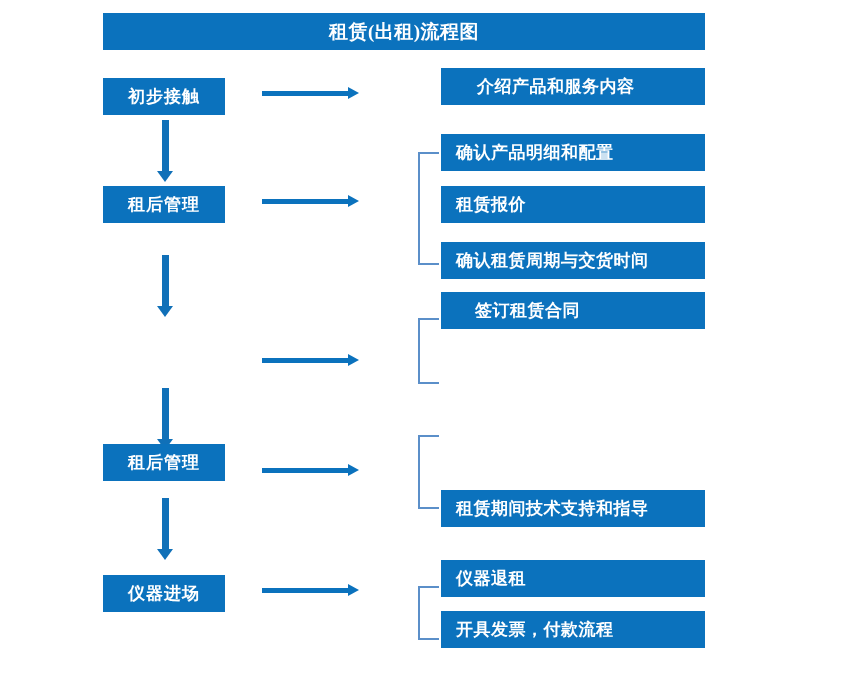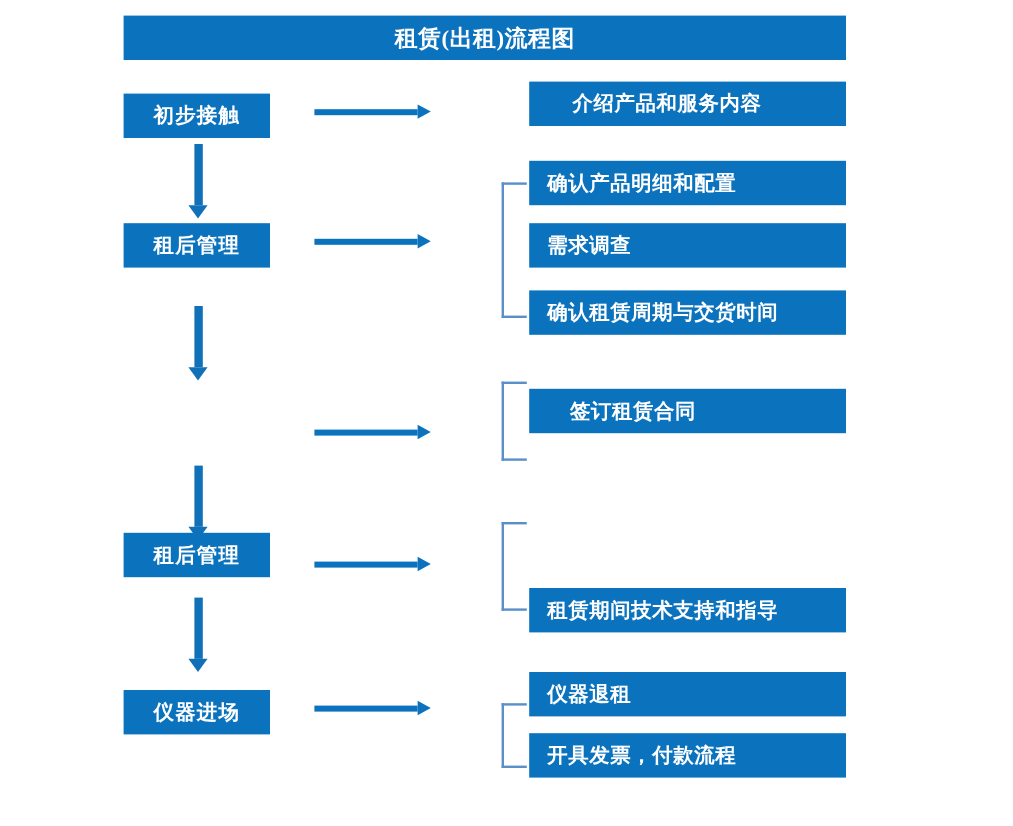--- a/index.html
+++ b/index.html
@@ -139,37 +139,37 @@
   <div class="box box-left" style="top:186px;">租后管理</div>
 
   <div class="arrow-h" style="left:262px; top:195px; width:97px;">
     <div class="shaft" style="width:86px;"></div>
     <div class="head" style="left:86px;"></div>
   </div>
 
   <div class="bracket" style="left:418px; top:152px; width:21px; height:113px;"></div>
 
   <div class="box box-right" style="top:134px;">确认产品明细和配置</div>
-  <div class="box box-right" style="top:186px;">需求调查</div>
+  <div class="box box-right" style="top:186px;">租赁报价</div>
   <div class="box box-right" style="top:242px;text-align:right;">确认租赁周期与交货时间</div>
 
   <div class="arrow-v" style="left:155px; top:255px; height:62px;">
     <div class="shaft" style="height:51px;"></div>
     <div class="head" style="top:51px;"></div>
   </div>
 
 
   <div class="arrow-h" style="left:262px; top:354px; width:97px;">
     <div class="shaft" style="width:86px;"></div>
     <div class="head" style="left:86px;"></div>
   </div>
 
   <div class="bracket" style="left:418px; top:318px; width:21px; height:66px;"></div>
 
-  <div class="box box-right" style="top:324px;padding-left:34px;">签订租赁合同</div>
+  <div class="box box-right" style="top:292px;padding-left:34px;">签订租赁合同</div>
 
   <div class="arrow-v" style="left:155px; top:388px; height:62px;">
     <div class="shaft" style="height:51px;"></div>
     <div class="head" style="top:51px;"></div>
   </div>
 
   <div class="box box-left" style="top:444px;">租后管理</div>
 
   <div class="arrow-h" style="left:262px; top:464px; width:97px;">
     <div class="shaft" style="width:86px;"></div>

